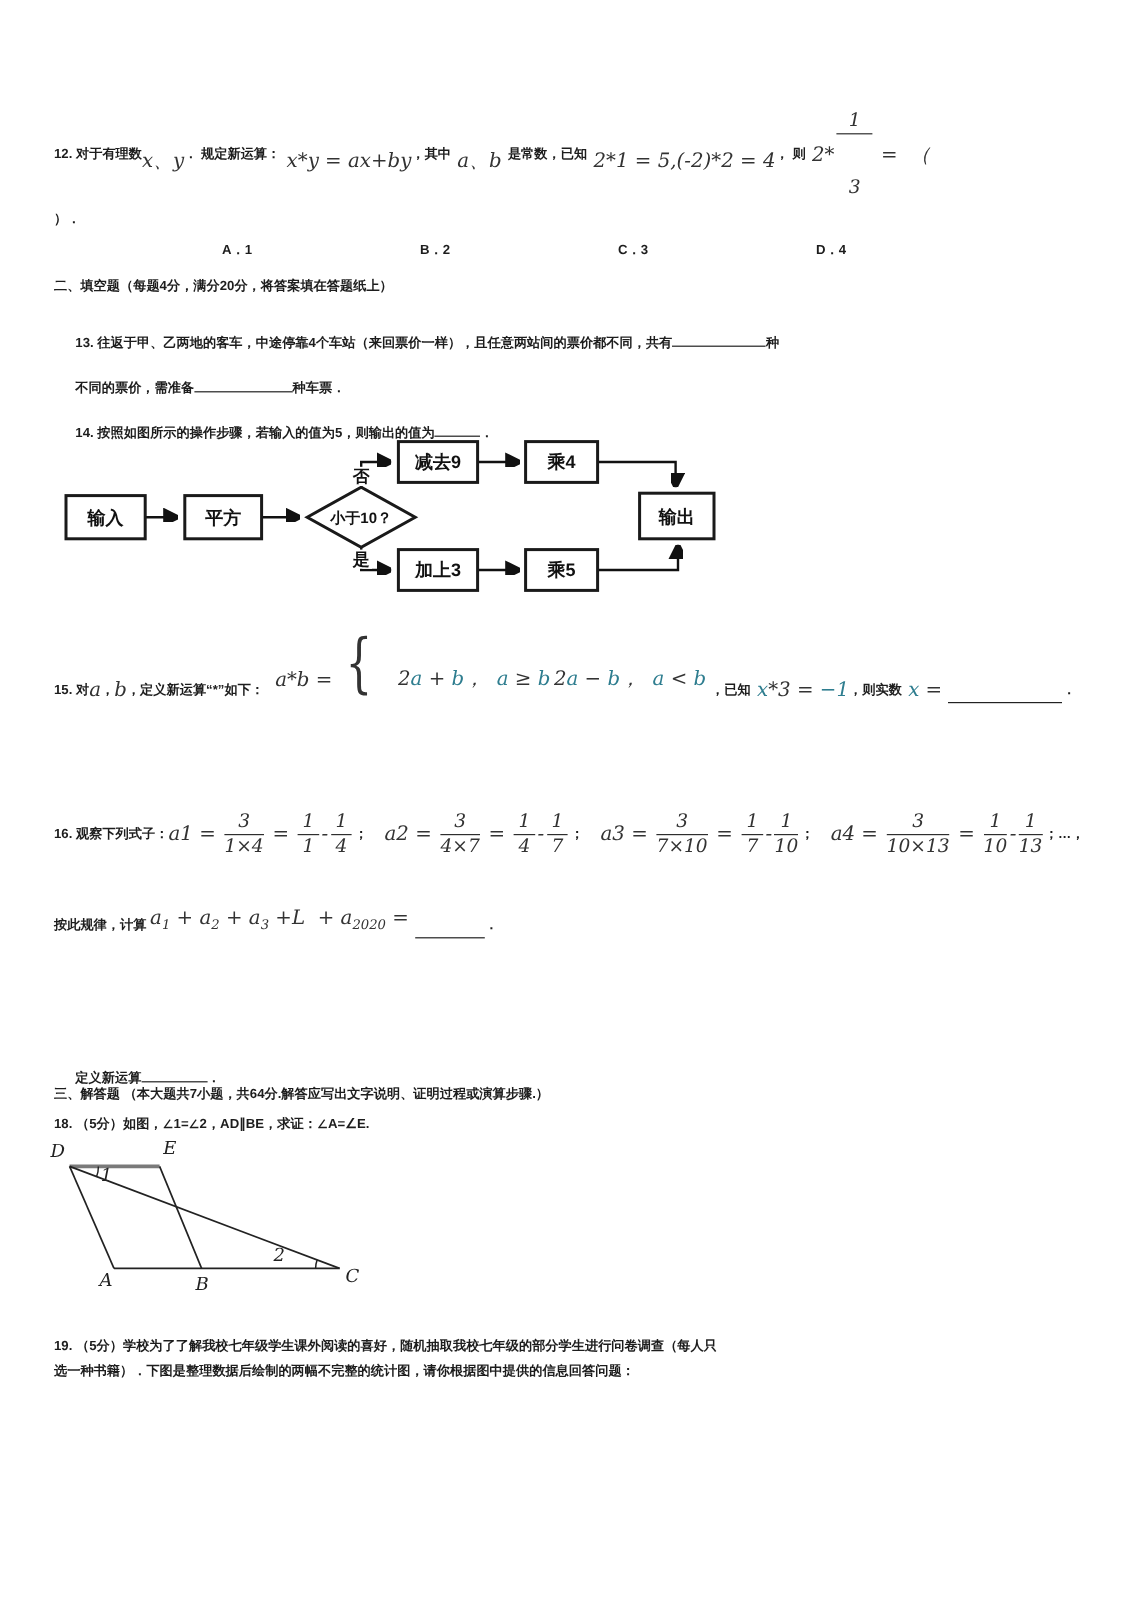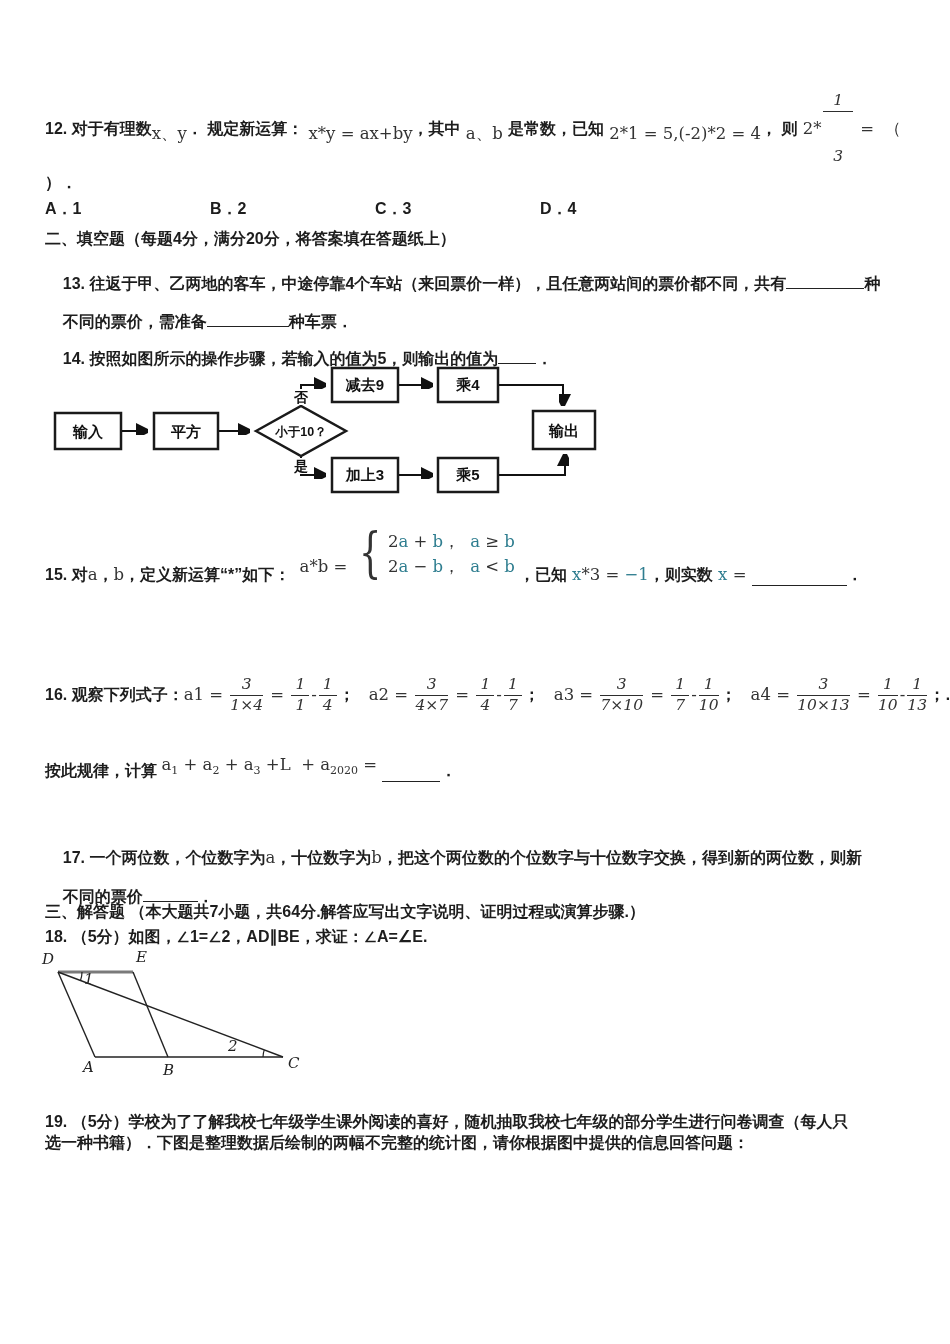--- a/index.html
+++ b/index.html
@@ -1,35 +1,35 @@
 <!DOCTYPE html>
 <html><head>
 <meta charset="utf-8">
 <style>
   html,body{margin:0;padding:0;background:#ffffff;}
   .page{position:relative;width:950px;height:1344px;background:#ffffff;overflow:hidden;
         font-family:"Liberation Sans",sans-serif;color:#1d1d1d;}
   .abs{position:absolute;white-space:pre;}
   .flexc{display:flex;align-items:center;}
   .flexe{display:flex;align-items:flex-end;}
-  .zh{font-family:"Liberation Sans",sans-serif;font-weight:700;font-size:16px;color:#1d1d1d;white-space:pre;line-height:22px;}
-  .math{font-family:"DejaVu Serif",serif;font-weight:400;font-size:16.5px;color:#333333;white-space:pre;line-height:22px;}
+  .zh{font-family:"Liberation Sans",sans-serif;font-weight:700;font-size:11px;color:#1d1d1d;white-space:pre;line-height:22px;text-align:right;}
+  .math{font-family:"DejaVu Serif",serif;font-style:italic;font-weight:400;font-size:16.5px;color:#333333;white-space:pre;line-height:22px;}
   .teal{color:#2e7d8f;}
   .low{position:relative;top:5px;}
   .frac{display:inline-block;vertical-align:middle;text-align:center;
         font-family:"DejaVu Serif",serif;font-style:italic;font-size:15.5px;color:#333;line-height:1.15;margin:0 2px;}
   .frac .fn{display:block;border-bottom:1.4px solid #2e2e2e;padding:0 4px 1px;}
   .frac .fd{display:block;padding-top:1px;}
   .blank{display:inline-block;border-bottom:1.7px solid #222;height:1em;vertical-align:baseline;}
   .opts{display:flex;}
   .opts .opt{width:165px;}
   .pw{display:inline-flex;align-items:flex-end;margin:0 4px 8px 4px;}
   .brace{font-family:"DejaVu Serif",serif;font-style:normal;font-size:54px;font-weight:300;color:#333;
          line-height:0.9;transform:scaleX(0.65);}
-  .cases{display:flex;flex-direction:column;gap:3px;margin-left:1px;}
+  .cases{display:flex;flex-direction:row;gap:3px;margin-left:15px;}
   .caserow{white-space:pre;line-height:22px;}
   sub{font-size:11px;}
   .g{display:inline-flex;align-items:center;margin-right:14px;}
   svg text{font-family:"Liberation Sans",sans-serif;}
   .figlab{font-family:"DejaVu Serif",serif;font-style:italic;font-size:15px;fill:#222;}
 </style>
 </head>
 <body>
 
 <div class="page">
@@ -153,25 +153,22 @@
     </span>
   </div>
 
   <div class="abs flexe" style="left:45px;top:738px;height:44px;">
     <span class="zh">按此规律，计算 </span>
     <span class="math"><span class="math">a</span><sub>1</sub><span class="math"> + a</span><sub>2</sub><span class="math"> + a</span><sub>3</sub><span class="math"> +L  + a</span><sub>2020</sub><span class="math"> = </span></span>
     <span class="blank" style="width:58px;"></span>
     <span class="zh">．</span>
   </div>
 
-  <div class="abs" style="left:45px;top:829px;">
-    <span class="zh">17. 一个两位数，个位数字为</span><span class="math">a</span><span class="zh">，十位数字为</span><span class="math">b</span><span class="zh">，把这个两位数的个位数字与十位数字交换，得到新的两位数，则新</span>
-  </div>
   <div class="abs" style="left:45px;top:867px;">
-    <span class="zh">不同的票价</span><span class="blank" style="width:55px;"></span><span class="zh">．</span>
+    <span class="zh">定义新运算</span><span class="blank" style="width:55px;"></span><span class="zh">．</span>
   </div>
 
   <div class="abs zh" style="left:45px;top:901px;">三、解答题 （本大题共7小题，共64分.解答应写出文字说明、证明过程或演算步骤.）</div>
 
   <div class="abs zh" style="left:45px;top:926px;">18. （5分）如图，∠1=∠2，AD∥BE，求证：∠A=∠E.</div>
 
   <svg class="abs" style="left:38px;top:946px;" width="322" height="134" viewBox="0 0 322 134">
     <line x1="20" y1="26" x2="95" y2="26" stroke="#7a7a7a" stroke-width="3"></line>
     <line x1="20" y1="26" x2="57" y2="111" stroke="#222" stroke-width="1.4"></line>
     <line x1="57" y1="111" x2="245" y2="111" stroke="#222" stroke-width="1.4"></line>

